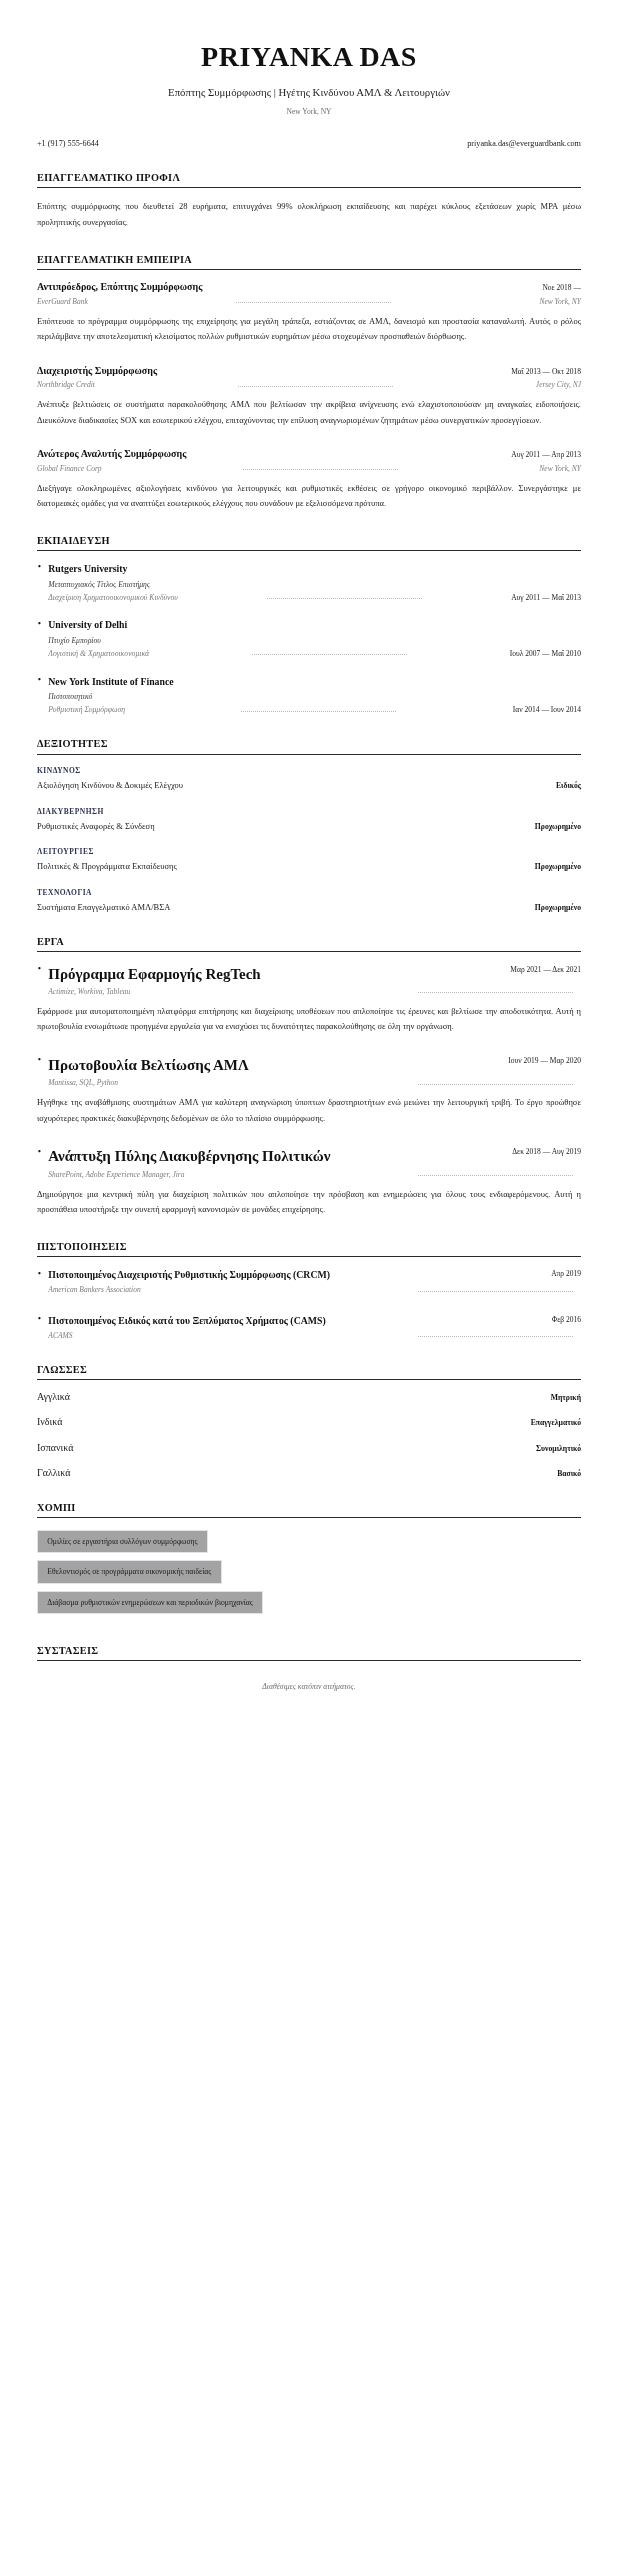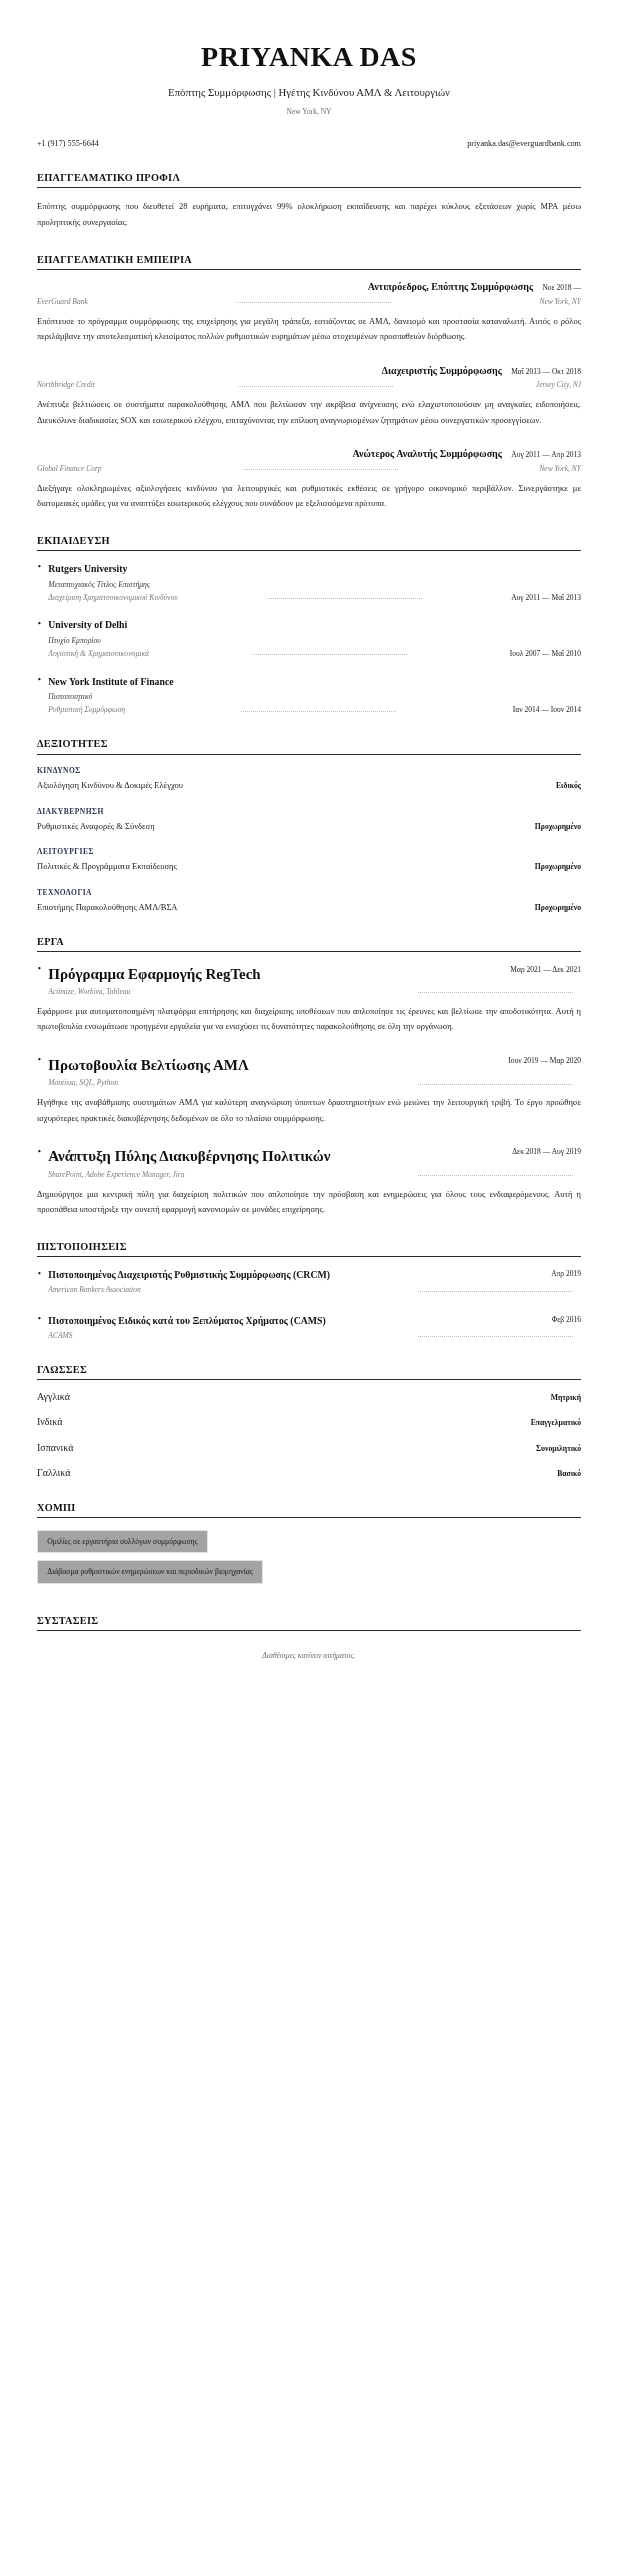--- a/index.html
+++ b/index.html
@@ -86,21 +86,21 @@
     text-align: justify;
     color: #1a1a1a;
     margin: 0;
   }
 
   
   .exp-item { margin-bottom: 20.6px; }
   .exp-item:last-child { margin-bottom: 3.1px; }
   .exp-head {
     display: flex;
-    justify-content: flex-end;
+    justify-content: space-between;
     align-items: baseline;
     gap: 9.3px;
   }
   .exp-title {
     font-size: 10px;
     font-weight: 700;
     color: #111;
     line-height: 1.25;
   }
   .exp-dates {
@@ -500,21 +500,21 @@
         <div class="skill-cat">ΛΕΙΤΟΥΡΓΙΕΣ</div>
         <div class="skill-row">
           <div class="skill-name">Πολιτικές &amp; Προγράμματα Εκπαίδευσης</div>
           <div class="skill-level">Προχωρημένο</div>
         </div>
       </div>
 
       <div class="skill-group">
         <div class="skill-cat">ΤΕΧΝΟΛΟΓΙΑ</div>
         <div class="skill-row">
-          <div class="skill-name">Επιστήμης Παρακολούθησης ΑΜΛ/ΒΣΑ</div>
+          <div class="skill-name">Συστήματα Επαγγελματικό ΑΜΛ/ΒΣΑ</div>
           <div class="skill-level">Προχωρημένο</div>
         </div>
       </div>
 
     </div>
   </div>
 
   <div class="section">
     <h2 class="section-title">ΕΡΓΑ</h2>
     <hr class="section-rule">
@@ -615,20 +615,23 @@
   </div>
 
   <div class="section">
     <h2 class="section-title">ΧΟΜΠΙ</h2>
     <hr class="section-rule">
     <div class="section-body hobby-list">
       <div class="hobby-chip-wrap">
         <span class="hobby-chip">Ομιλίες σε εργαστήρια συλλόγων συμμόρφωσης</span>
       </div>
       <div class="hobby-chip-wrap">
+        <span class="hobby-chip">Εθελοντισμός σε προγράμματα οικονομικής παιδείας</span>
+      </div>
+      <div class="hobby-chip-wrap">
         <span class="hobby-chip">Διάβασμα ρυθμιστικών ενημερώσεων και περιοδικών βιομηχανίας</span>
       </div>
     </div>
   </div>
 
   <div class="section">
     <h2 class="section-title">ΣΥΣΤΑΣΕΙΣ</h2>
     <hr class="section-rule">
     <div class="refs-text">Διαθέσιμες κατόπιν αιτήματος.</div>
   </div>

